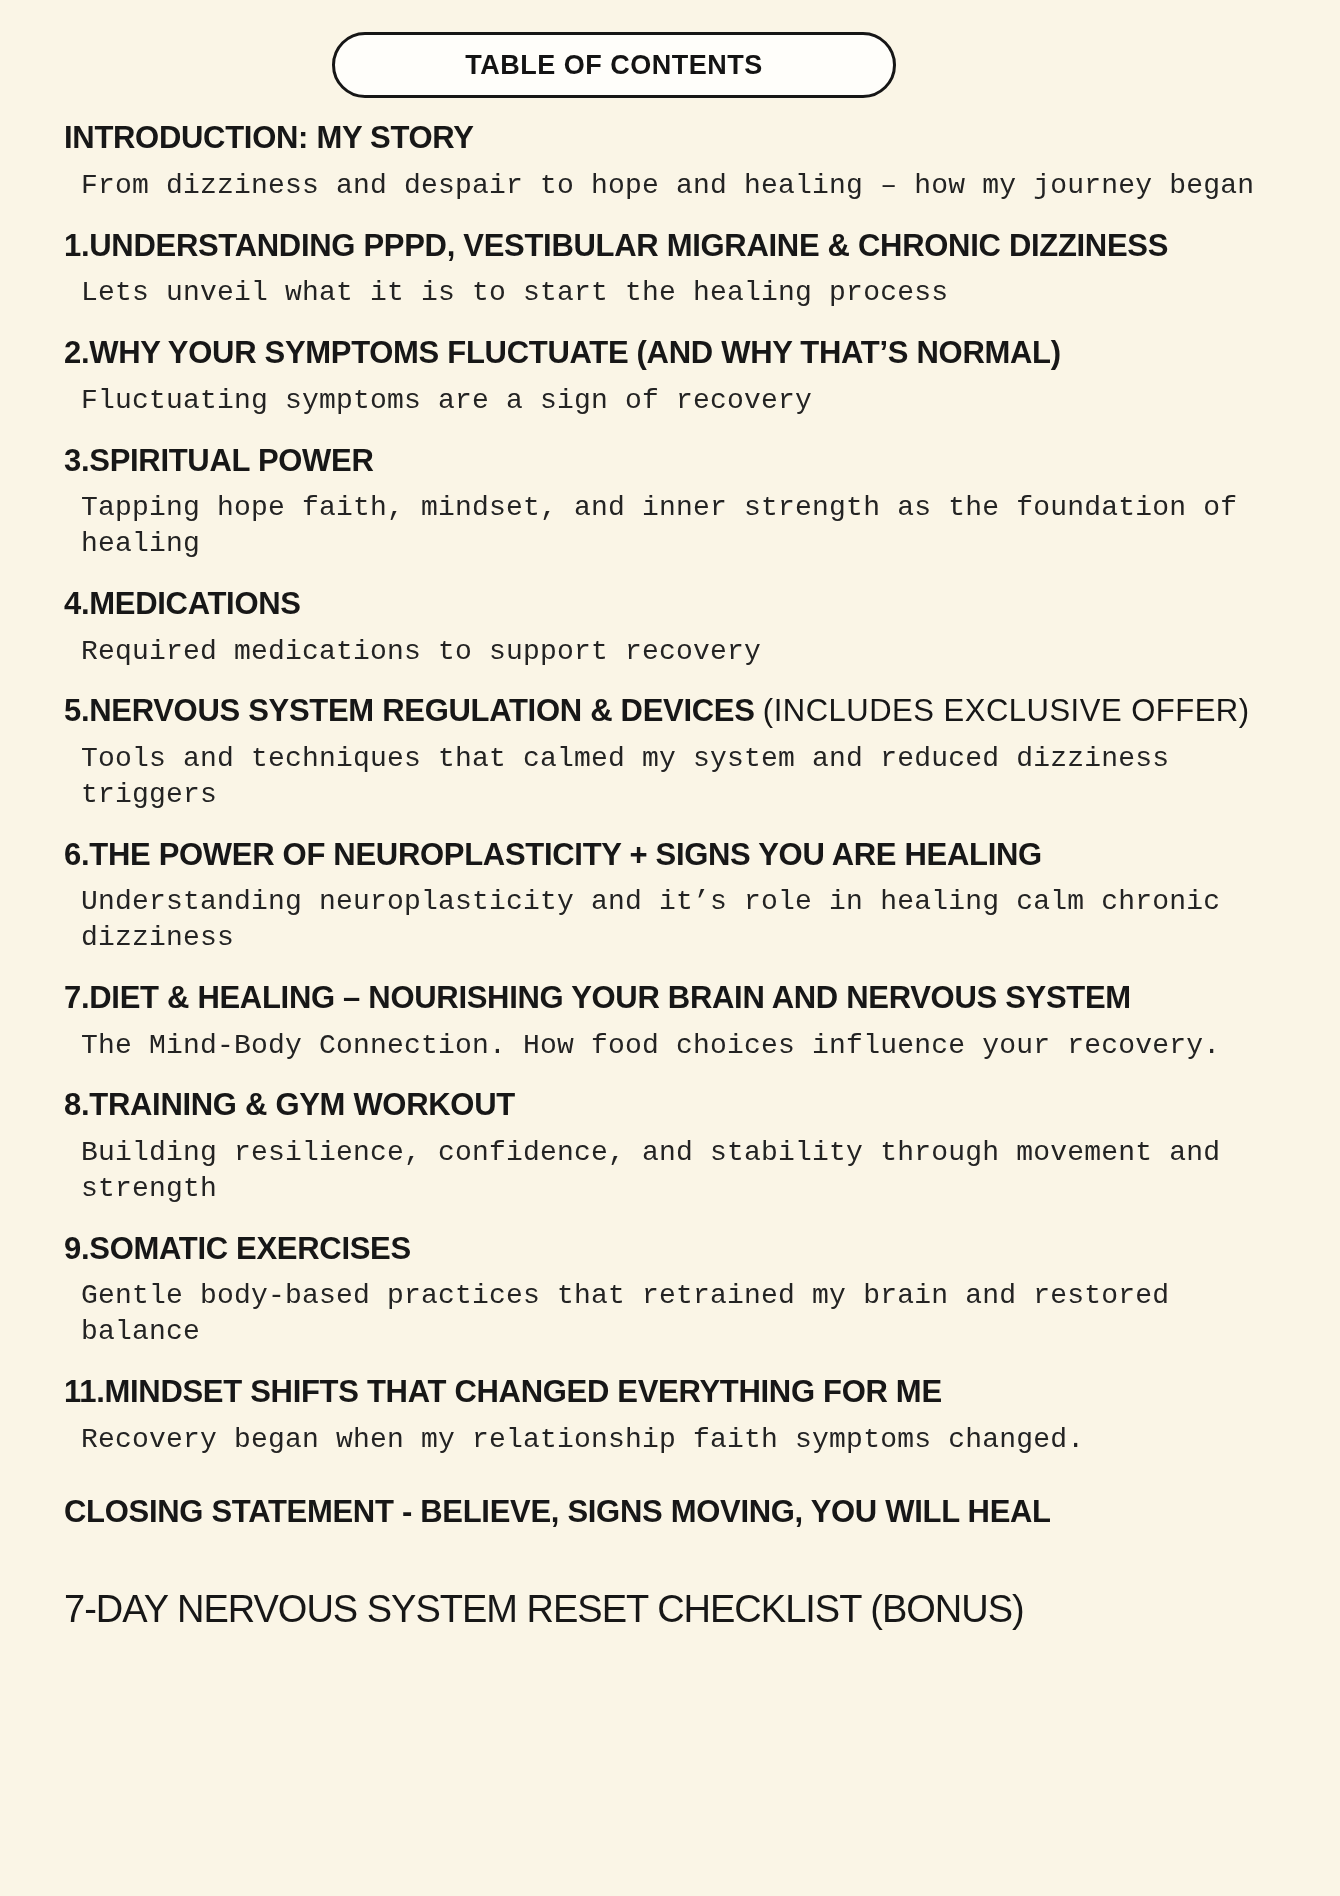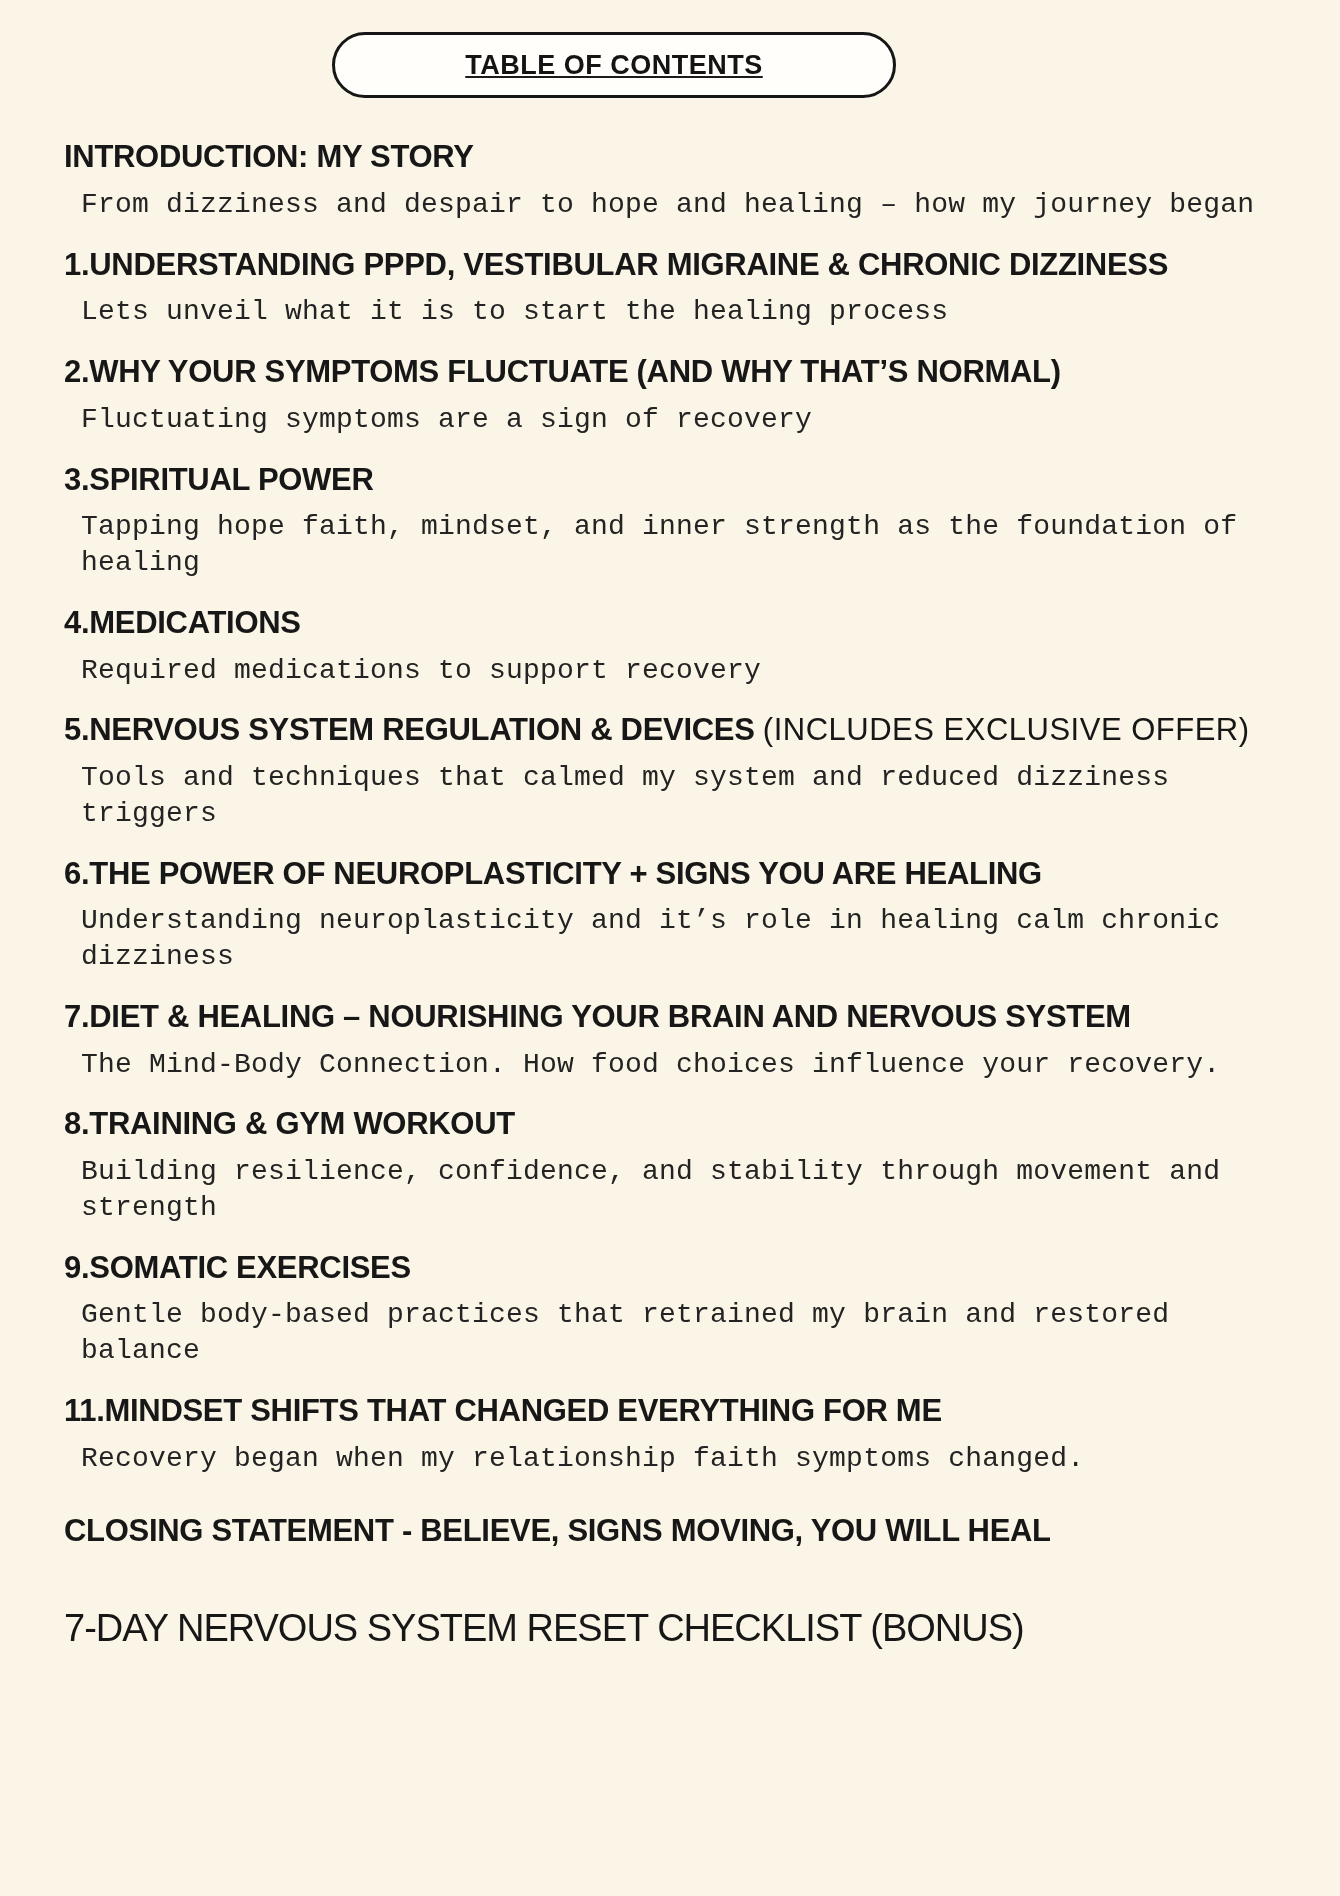--- a/index.html
+++ b/index.html
@@ -24,30 +24,29 @@
     box-sizing: border-box;
     margin-left: 268px;
     width: 564px;
     height: 66px;
     background: #FFFEFA;
     border: 3px solid #161616;
     border-radius: 40px;
     display: flex;
     align-items: center;
     justify-content: center;
-    text-decoration: underline;
   }
   .title-pill-label {
     font-size: 27px;
     font-weight: bold;
     letter-spacing: 0.5px;
     color: #141414;
   }
   .toc {
-    margin-top: 39px;
+    margin-top: 20px;
   }
   .toc-item {
     margin-bottom: 22px;
   }
   .toc-heading {
     font-size: 31px;
     font-weight: bold;
     letter-spacing: -0.3px;
     line-height: 1.28;
     color: #171717;

